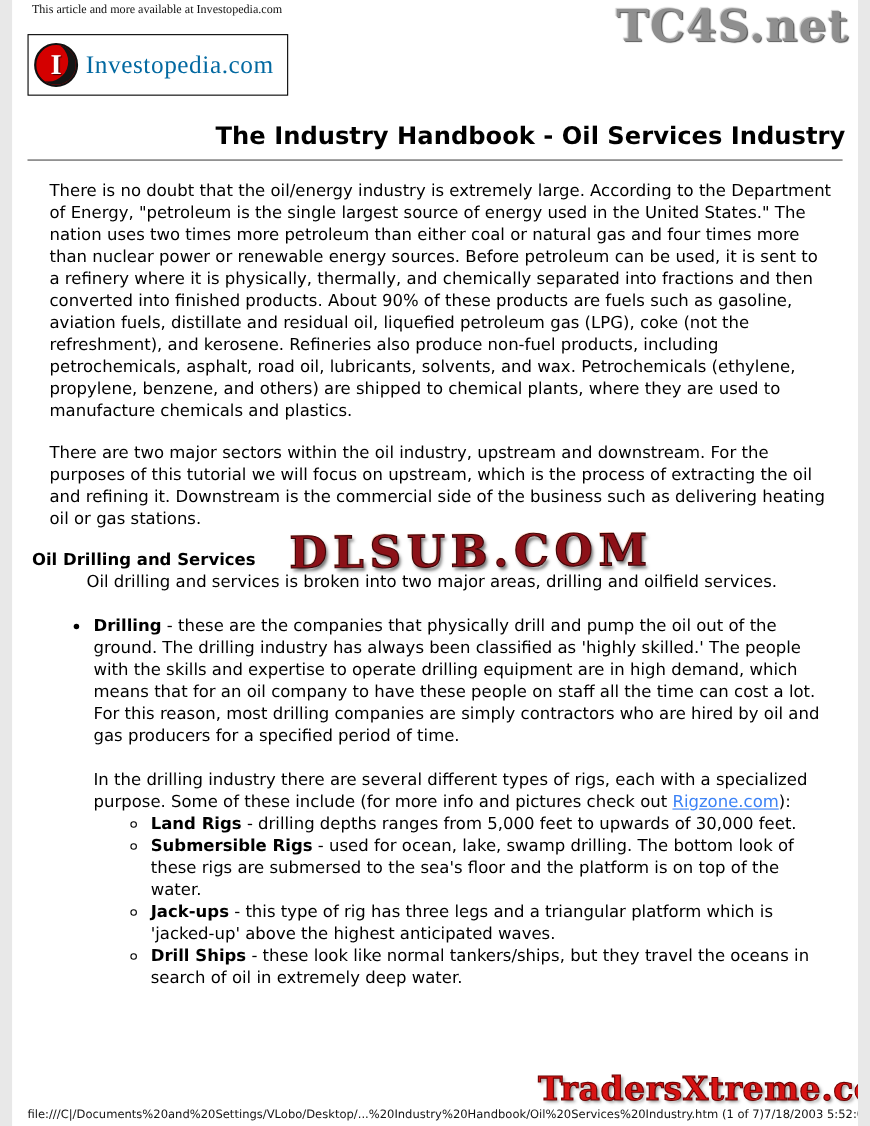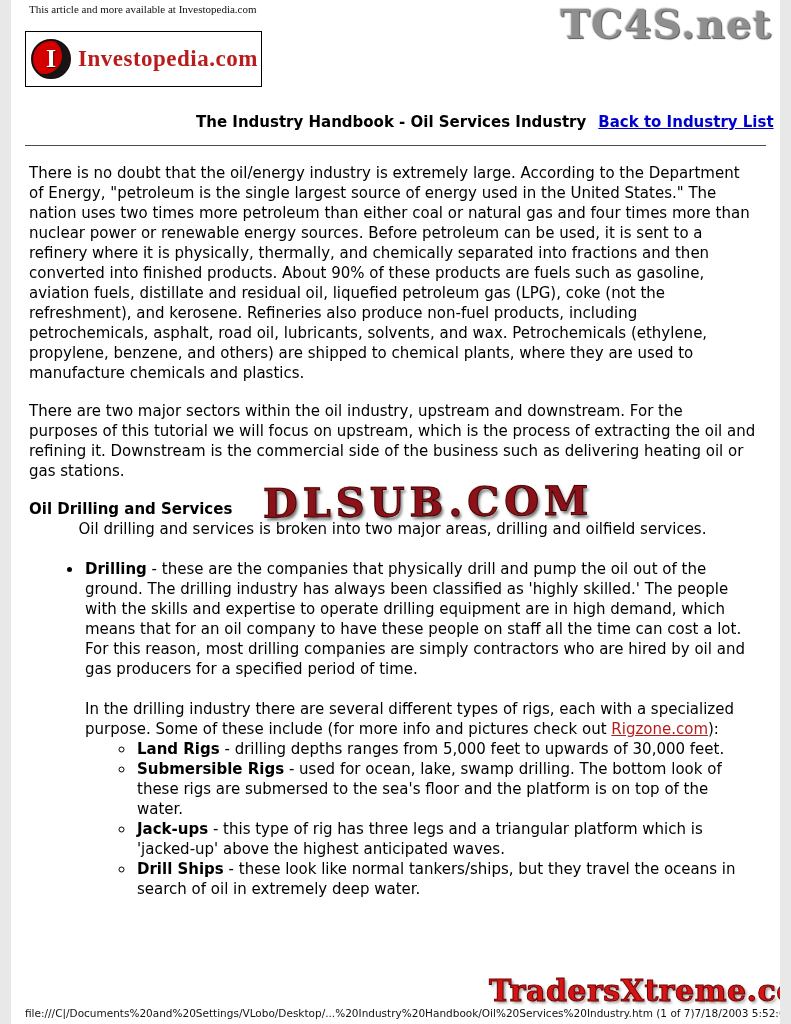--- a/index.html
+++ b/index.html
@@ -59,34 +59,34 @@
     font-family: "Liberation Serif", serif;
     font-weight: bold;
     font-size: 26px;
     color: #fff;
     line-height: 1;
     text-shadow: 1px 1px 1px #400;
   }
   .logo-text {
     font-family: "Liberation Serif", serif;
     font-size: 23px;
-    font-weight: 700;
-    color: #b91c1c;
+    font-weight: 400;
+    color: #0369a1;
     letter-spacing: 0.5px;
     white-space: nowrap;
   }
 
   
   .title-row {
     position: absolute;
     top: 112px; left: 185px;
     white-space: nowrap;
   }
   .doc-title {
-    font-size: 15px;
+    font-size: 22px;
     font-weight: bold;
     color: #000;
   }
   .back-link {
     margin-left: 12px;
     font-size: 15px;
     font-weight: bold;
     color: #0000cc;
     text-decoration: underline;
     cursor: pointer;
@@ -100,21 +100,21 @@
   }
 
   
   .content {
     position: absolute;
     top: 163px; left: 0; right: 0;
     padding: 0 24px 0 18px;
     font-size: 15px;
     line-height: 20px;
   }
-  .content p { margin: 0 0 18px 0; }
+  .content p { margin: 0 0 18px 16px; }
   .section-heading {
     font-weight: bold;
     margin: 9px 0 0 0;
   }
   .content p.tight { margin: 0; text-align: center; }
 
   ul.main-list {
     list-style: disc;
     margin: 20px 0 0 0;
     padding-left: 54px;
@@ -122,21 +122,21 @@
   ul.main-list > li { padding-left: 2px; }
   .rig-intro { margin: 20px 0 0 0 !important; }
   ul.sub-list {
     list-style: circle;
     margin: 0;
     padding-left: 50px;
   }
   ul.sub-list > li { padding-left: 2px; }
   .b { font-weight: bold; text-align: center; }
   a.link {
-    color: #b91c1c;
+    color: #3b82f6;
     text-decoration: underline;
     cursor: pointer;
   }
 
   
   .dlsub {
     position: absolute;
     top: 482px; left: 252px;
     font-family: "DejaVu Serif", serif;
     font-weight: bold;

